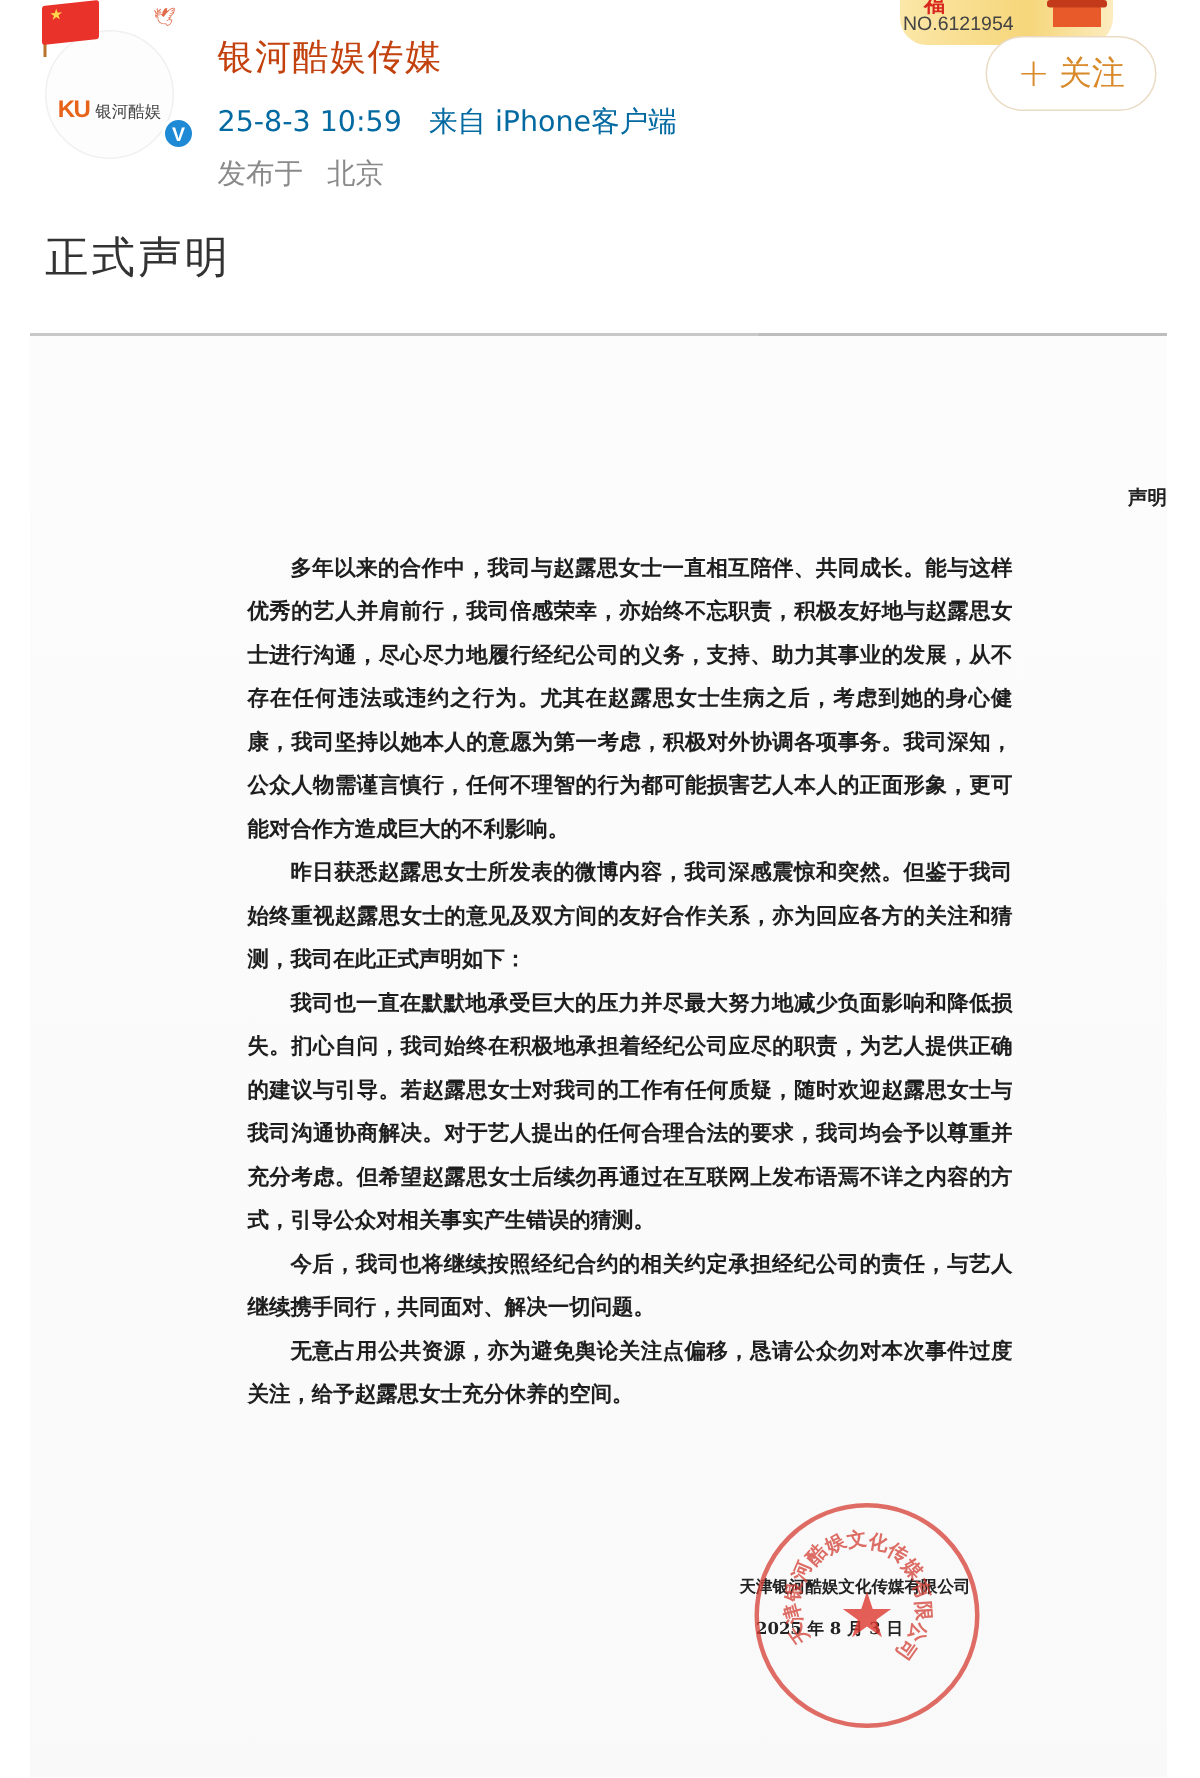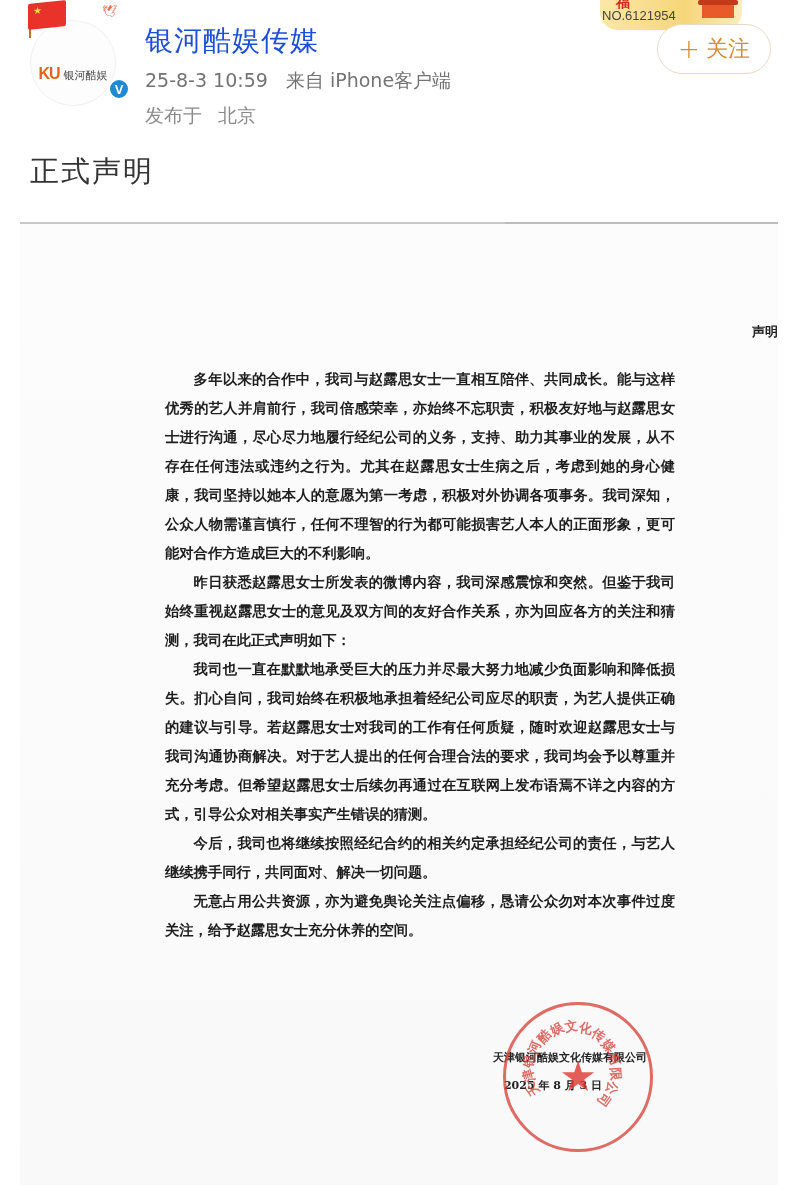--- a/index.html
+++ b/index.html
@@ -23,22 +23,22 @@
     }
     .flag .star { position: absolute; left: 5px; top: 3px; color: #ffd84a; font-size: 10px; line-height: 10px; }
     .flag-pole { position: absolute; left: 7px; top: 2px; width: 2px; height: 34px; background: #b8742a; }
     .doves { position: absolute; left: 80px; top: 2px; color: #e06a4a; font-size: 12px; line-height: 14px; }
     .verified-badge {
       position: absolute; left: 86px; top: 76px; width: 22px; height: 22px; border-radius: 50%;
       background: #1e8ad6; border: 2px solid #fff; color: #fff; font-size: 13px; font-weight: bold;
       display: flex; align-items: center; justify-content: center; font-family: "Liberation Sans", sans-serif;
     }
 
-    .user-name { position: absolute; left: 145px; top: 22px; font-size: 28px; color: #1d4ed8; letter-spacing: 1px; }
-    .meta-line { position: absolute; left: 145px; top: 68px; font-size: 19px; color: #737373; white-space: nowrap; }
+    .user-name { position: absolute; left: 145px; top: 22px; font-size: 24px; color: #c2410c; letter-spacing: 1px; }
+    .meta-line { position: absolute; left: 145px; top: 68px; font-size: 19px; color: #0369a1; white-space: nowrap; }
     .meta-line span { margin-right: 12px; }
     .location-line { position: absolute; left: 145px; top: 103px; font-size: 19px; color: #8a8a8a; white-space: nowrap; }
     .location-line span { margin-right: 10px; }
 
     .fan-badge {
       position: absolute; left: 600px; top: -6px; width: 142px; height: 36px;
       background: linear-gradient(90deg, #fbe7a8, #f6d67a 60%, #fcecbf);
       border-radius: 0 0 18px 18px; overflow: hidden;
     }
     .fan-badge .badge-title { position: absolute; left: 16px; top: 0px; color: #d8261e; font-size: 14px; font-weight: bold; }

